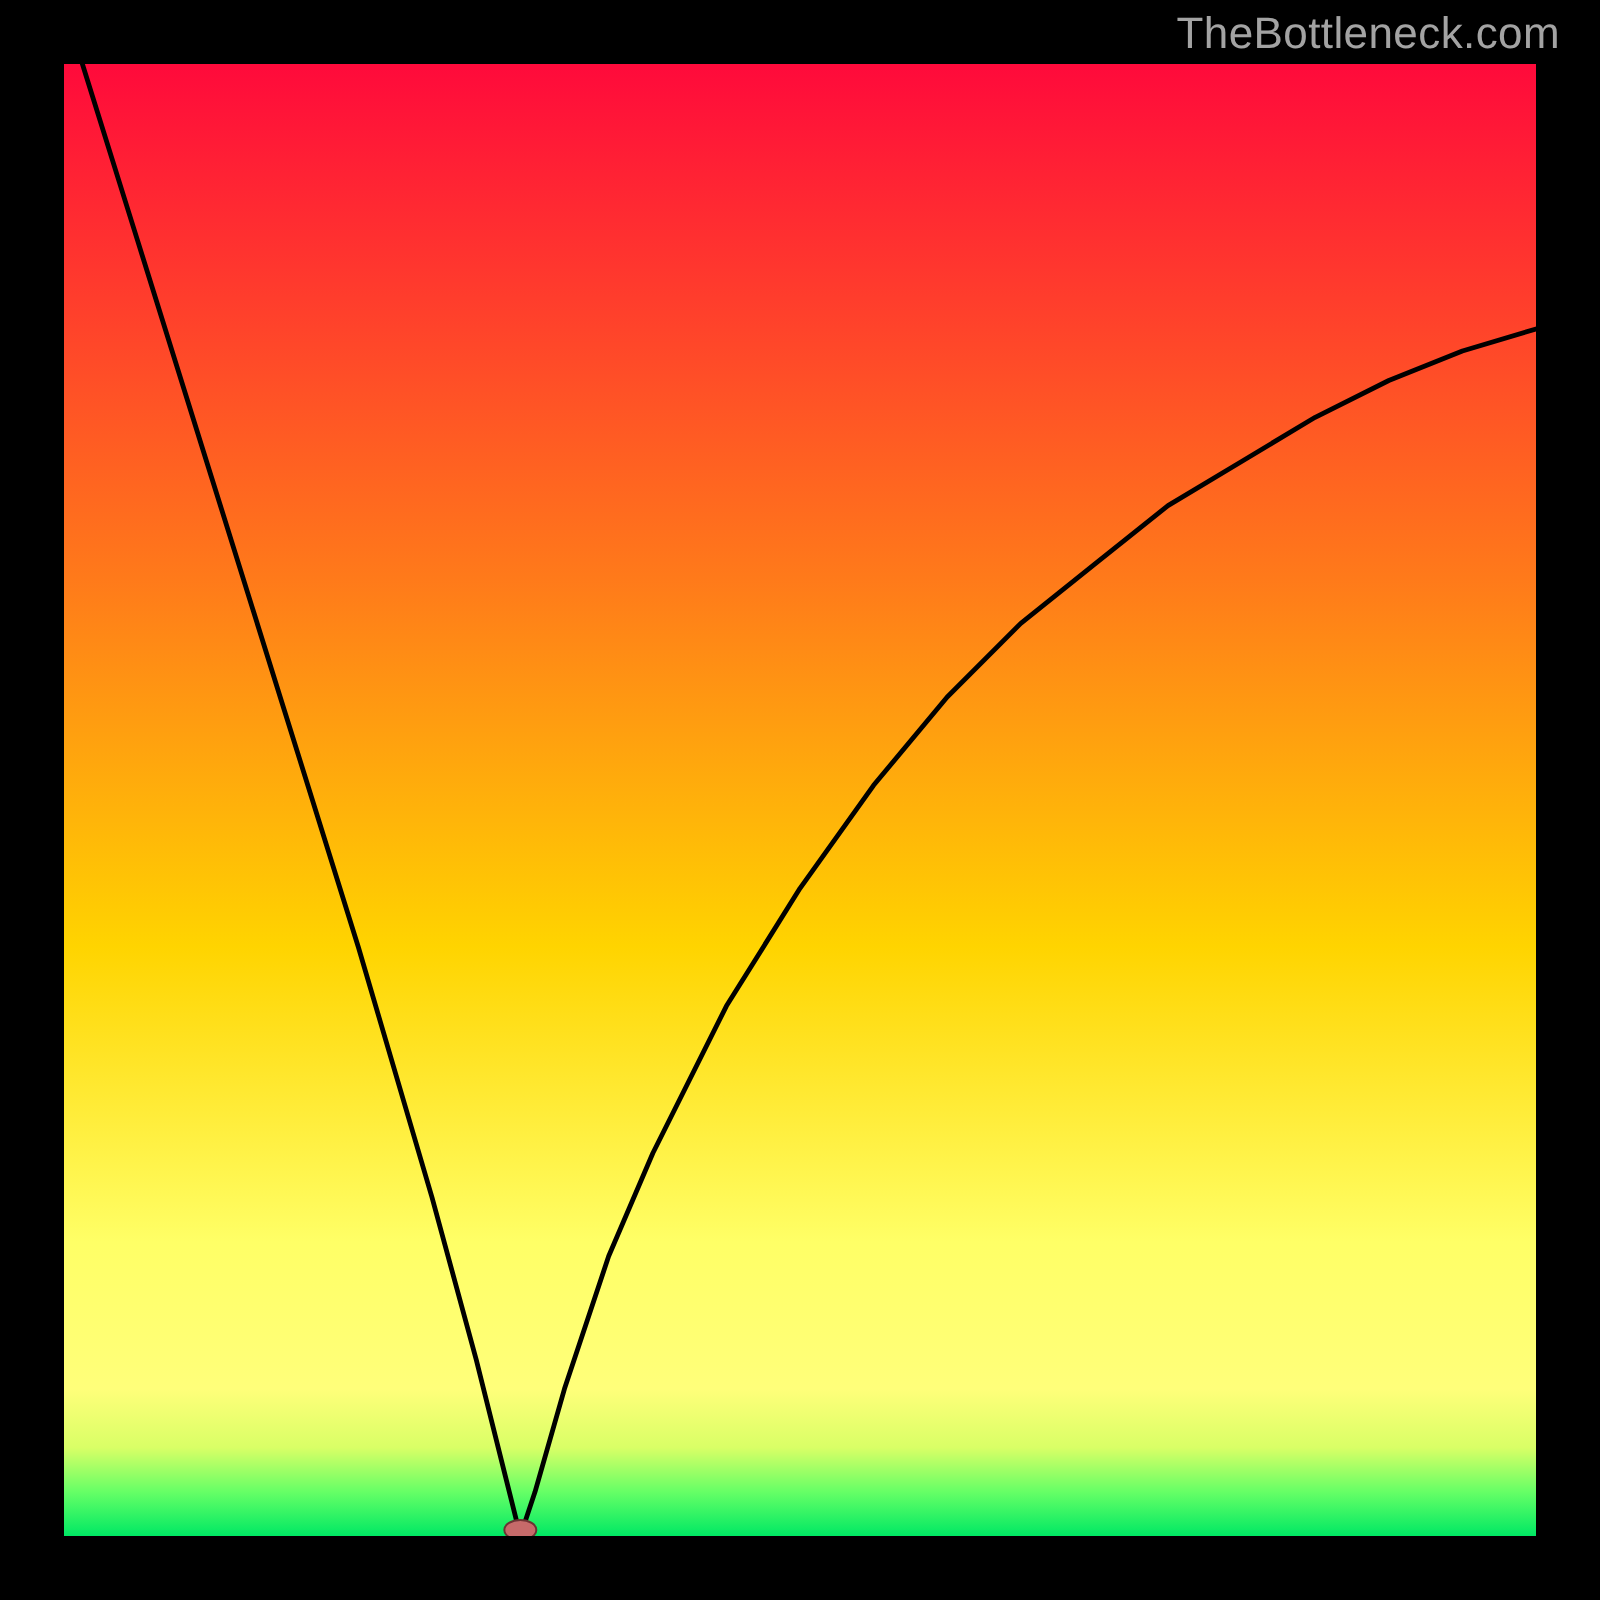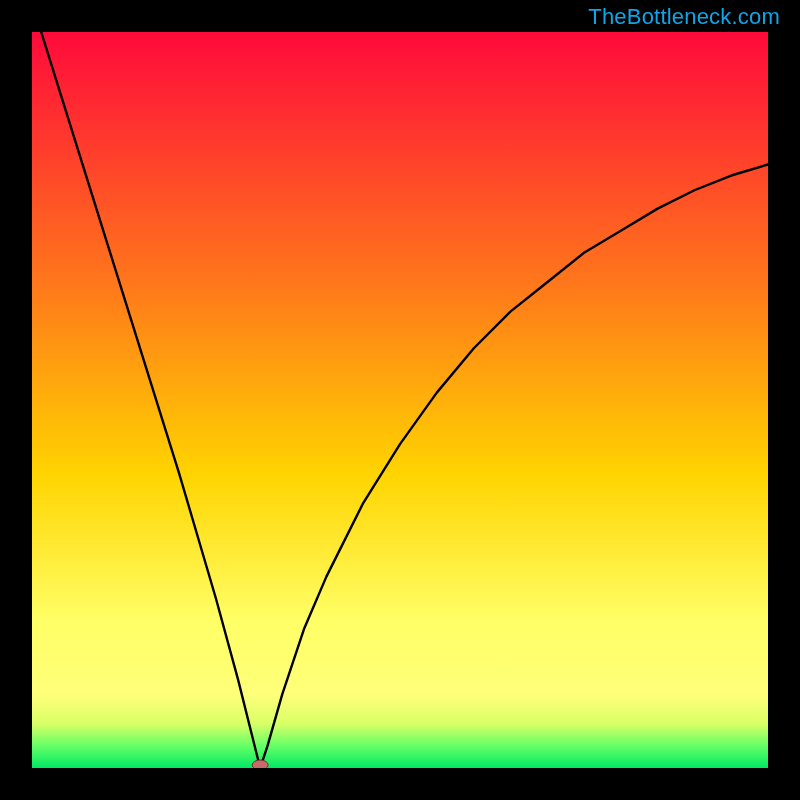--- a/index.html
+++ b/index.html
@@ -21,21 +21,21 @@
     position: absolute;
     left: 32px;
     top: 32px;
     width: 736px;
     height: 736px;
   }
   .watermark {
     position: absolute;
     top: 4px;
     right: 20px;
-    color: #0ea5e9;
+    color: #a3a3a3;
     font-size: 22px;
     letter-spacing: 0.2px;
     font-weight: 500;
   }
   svg { display: block; }
 </style>
 </head>
 <body>
 
 <div class="stage">

